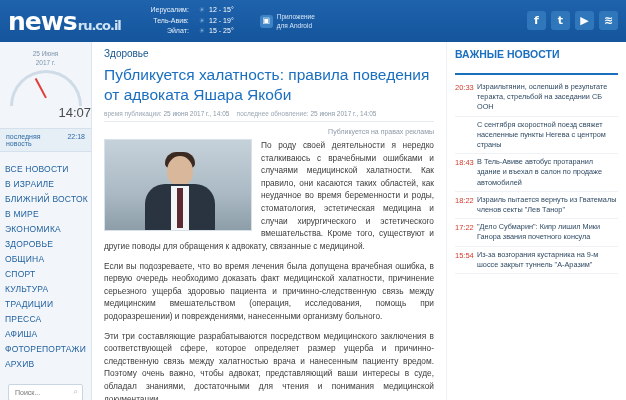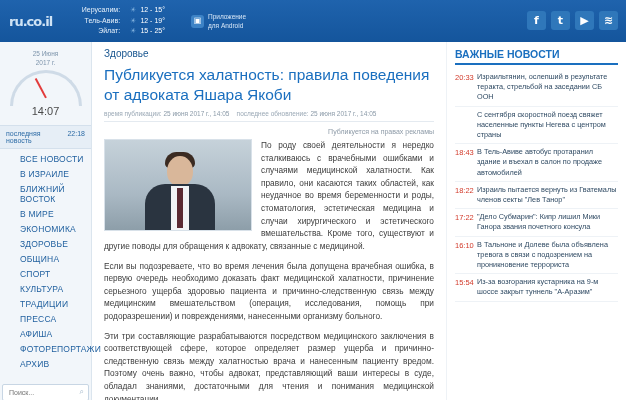--- a/index.html
+++ b/index.html
@@ -101,40 +101,40 @@
     border-bottom: none;
     box-sizing: border-box;
   }
   .gauge .needle {
     position:absolute; left: 35px; top: 6px;
     width: 1.5px; height: 22px; background:#e23b3b;
     transform-origin: bottom center;
     transform: rotate(-28deg);
   }
   .gauge-time {
-    text-align:center; color:#4a4a4a; font-size: 11px; margin-top: 1px;
+    text-align:right; color:#4a4a4a; font-size: 13px; margin-top: 1px;
     font-family: "Liberation Sans", sans-serif;
   }
   .lastnews {
     margin-top: 8px;
     background:#e6eef6;
     border-top:1px solid #d4e0ec; border-bottom:1px solid #d4e0ec;
     color:#2e6ca6; font-size:7px; padding: 4px 6px;
     display:flex; justify-content:space-between;
   }
-  .navlist { margin-top: 3px; padding-left: 20px; }
+  .navlist { margin-top: 10px; padding-left: 5px; }
   .navlist li {
     list-style: none;
     color: #1f5f9e;
     font-size: 8.5px;
     padding: 2.5px 0;
     letter-spacing: .2px;
   }
   .searchbox {
-    margin: 12px 2px 0;
+    margin: 12px 8px 0;
     display:flex; align-items:center;
     border:1px solid #c8d6e4; background:#fff; border-radius:2px;
     height: 17px; padding: 0 4px;
   }
   .searchbox input {
     border:none; outline:none; width:100%; font-size:7px; color:#8a9aa9;
     background: transparent; font-family:"Liberation Sans", sans-serif;
   }
   .searchbox .mag { color:#9ab0c4; font-size:8px; }
 
@@ -197,33 +197,34 @@
 
   
   .rightcol {
     width: 180px;
     padding: 6px 8px 0 8px;
     background:#fff;
     border-left:1px solid #eef2f6;
   }
   .rc-title {
     color:#1a6fbf; font-size: 10.5px; font-weight: bold;
-    border-bottom: 2px solid #1a6fbf; padding-bottom: 3px; margin-bottom: 4px;
+    border-bottom: 2px solid #1a6fbf; padding-bottom: 13px; margin-bottom: 4px;
   }
   .ni { display:flex; padding: 3px 0; border-bottom:1px solid #eef2f6; }
   .ni .t { color:#d23b2b; font-size: 7.5px; width: 22px; flex: none; padding-top:1px;}
   .ni .x { color:#2f4a63; font-size: 7.3px; line-height: 1.4; }
 </style>
 </head>
 <body>
 
 <div class="page">
 
   <div class="topbar">
     <div class="logo">
+      <span class="n-main">news</span>
         <span class="n-sub">ru.co.il</span>
     </div>
 
     <div class="weather">
       <div class="wrow">
         <span class="wcity">Иерусалим:</span>
         <span class="wsep">☀</span>
         <span class="wtemp">12 - 15°</span>
       </div>
       <div class="wrow">
@@ -343,23 +344,19 @@
       </div>
       <div class="ni">
         <div class="t">18:22</div>
         <div class="x">Израиль пытается вернуть из Гватемалы членов секты "Лев Танор"</div>
       </div>
       <div class="ni">
         <div class="t">17:22</div>
         <div class="x">"Дело Субмарин": Кипр лишил Мики Ганора звания почетного консула</div>
       </div>
       <div class="ni">
-        <div class="t">16:10</div>
-        <div class="x">В Тальноне и Долеве была объявлена тревога в связи с подозрением на проникновение террориста</div>
-      </div>
-      <div class="ni">
         <div class="t">15:54</div>
         <div class="x">Из-за возгорания кустарника на 9-м шоссе закрыт туннель "А-Аразим"</div>
       </div>
     </div>
 
   </div>
 </div>
 
 </body></html>

